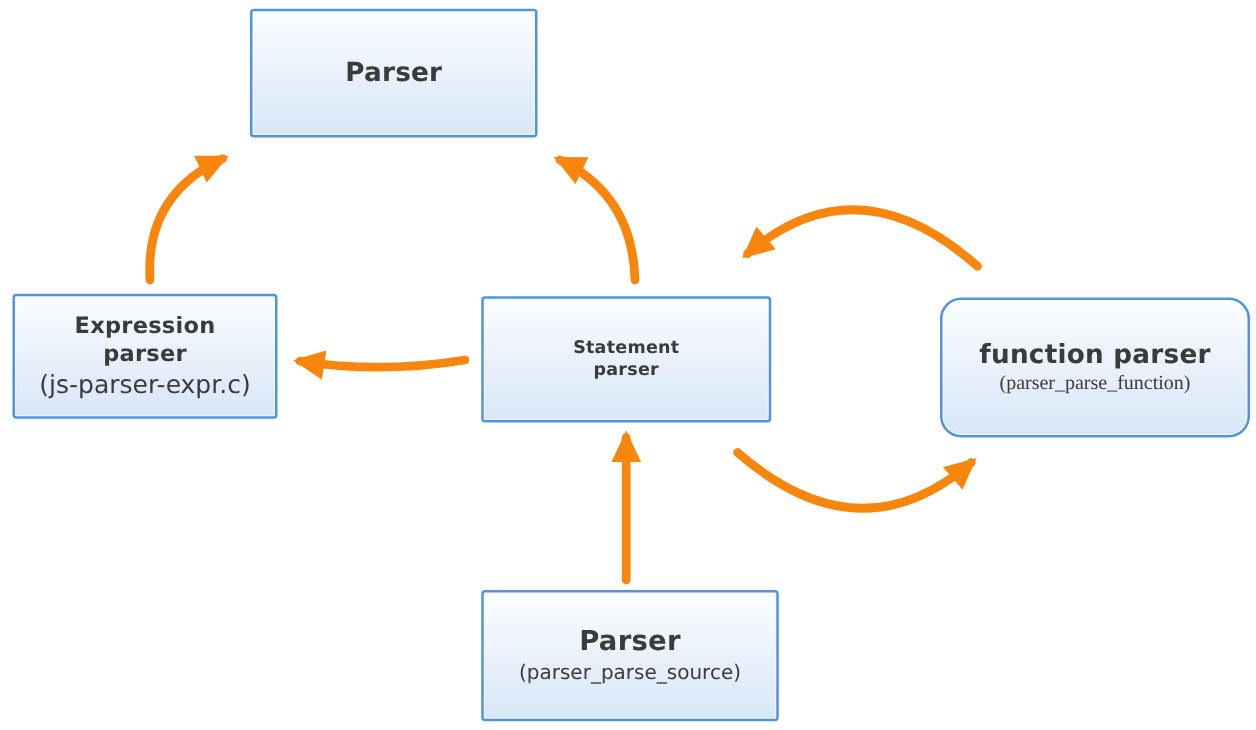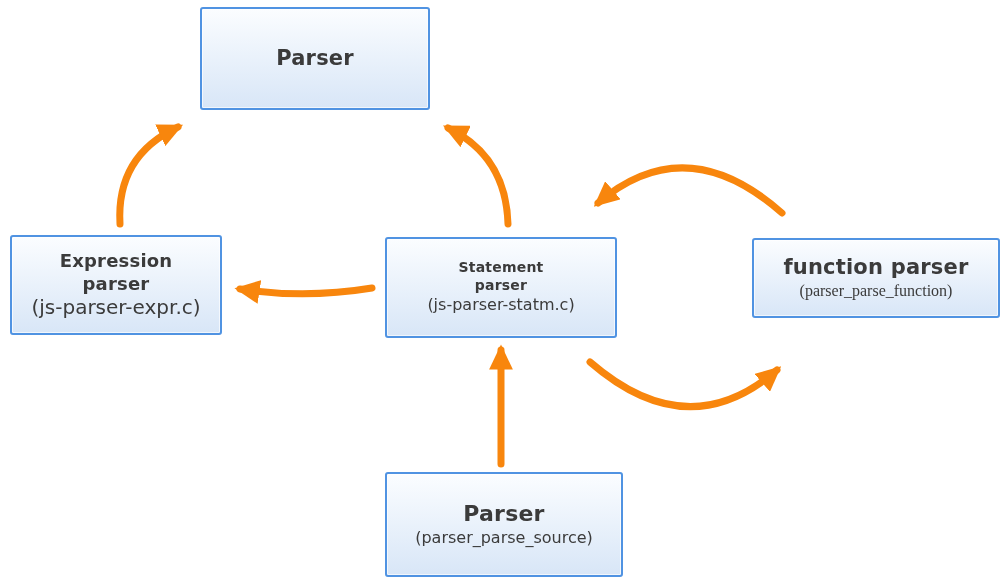--- a/index.html
+++ b/index.html
@@ -64,21 +64,21 @@
   .node-lexer .node-subtitle { font-size: 19px; }
   
   .node-expression { left: 10px; top: 235px; width: 212px; height: 100px; }
   .node-expression .node-title { font-size: 18px; }
   .node-expression .node-subtitle { font-size: 20px; }
   
   .node-statement { left: 385px; top: 237px; width: 232px; height: 101px; }
   .node-statement .node-title { font-size: 14px; }
   .node-statement .node-subtitle { font-size: 16px; }
   
-  .node-function { left: 752px; top: 238px; width: 248px; height: 80px; }
+  .node-function { left: 752px; top: 238px; width: 248px; height: 112px; border-radius: 17px; }
   .node-function .node-title { font-size: 21px; }
   .node-function .node-subtitle { font-size: 16px; font-family: Liberation Serif, serif; }
   
   .node-parser { left: 385px; top: 472px; width: 238px; height: 105px; }
   .node-parser .node-title { font-size: 22px; }
   .node-parser .node-subtitle { font-size: 16px; }
 </style>
 </head>
 <body>
 
@@ -104,21 +104,20 @@
 
   <div class="node node-expression">
     <div class="node-title">Expression
 parser</div>
     <div class="node-subtitle">(js-parser-expr.c)</div>
   </div>
 
   <div class="node node-statement">
     <div class="node-title">Statement
 parser</div>
-    <div class="node-subtitle">(js-parser-statm.c)</div>
   </div>
 
   <div class="node node-function">
     <div class="node-title">function parser</div>
     <div class="node-subtitle">(parser_parse_function)</div>
   </div>
 
   <div class="node node-parser">
     <div class="node-title">Parser</div>
     <div class="node-subtitle">(parser_parse_source)</div>

